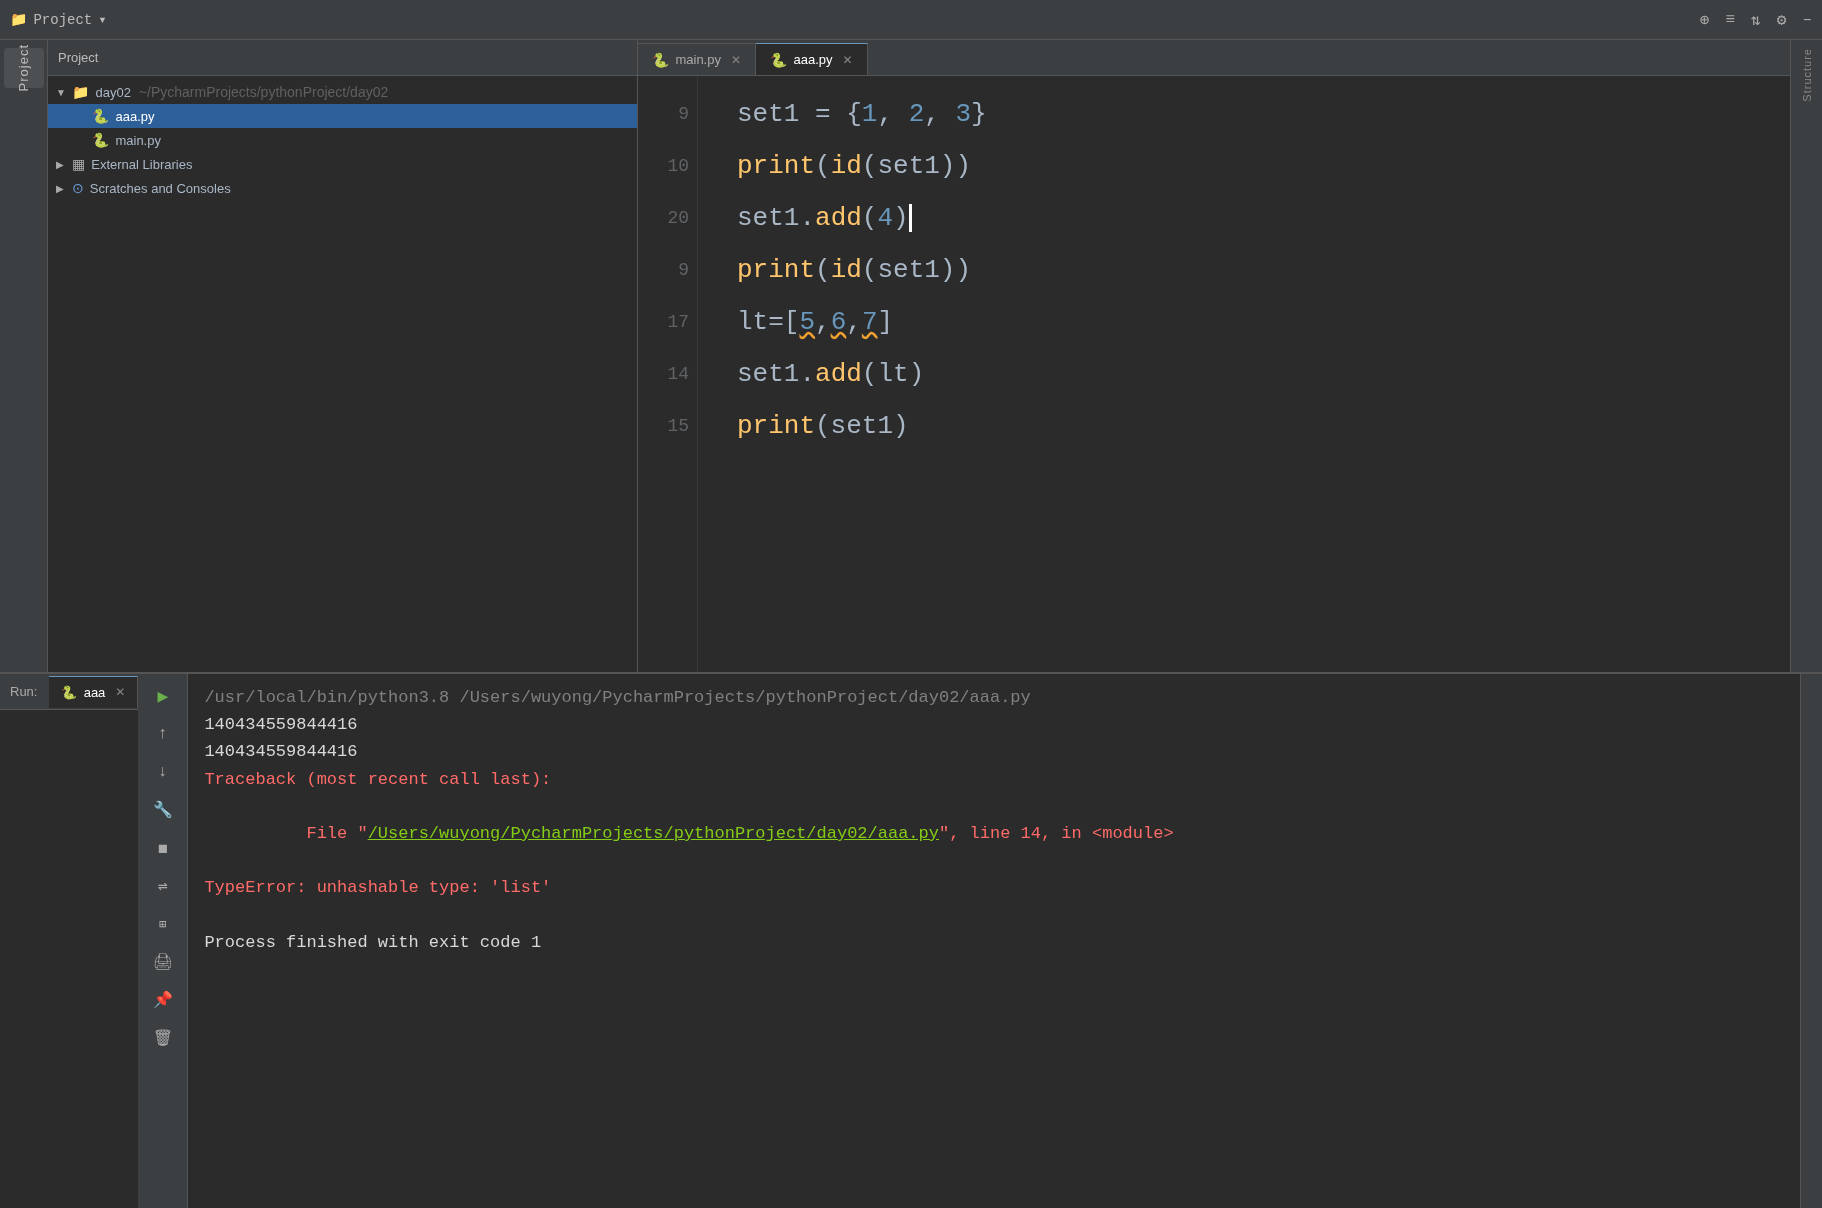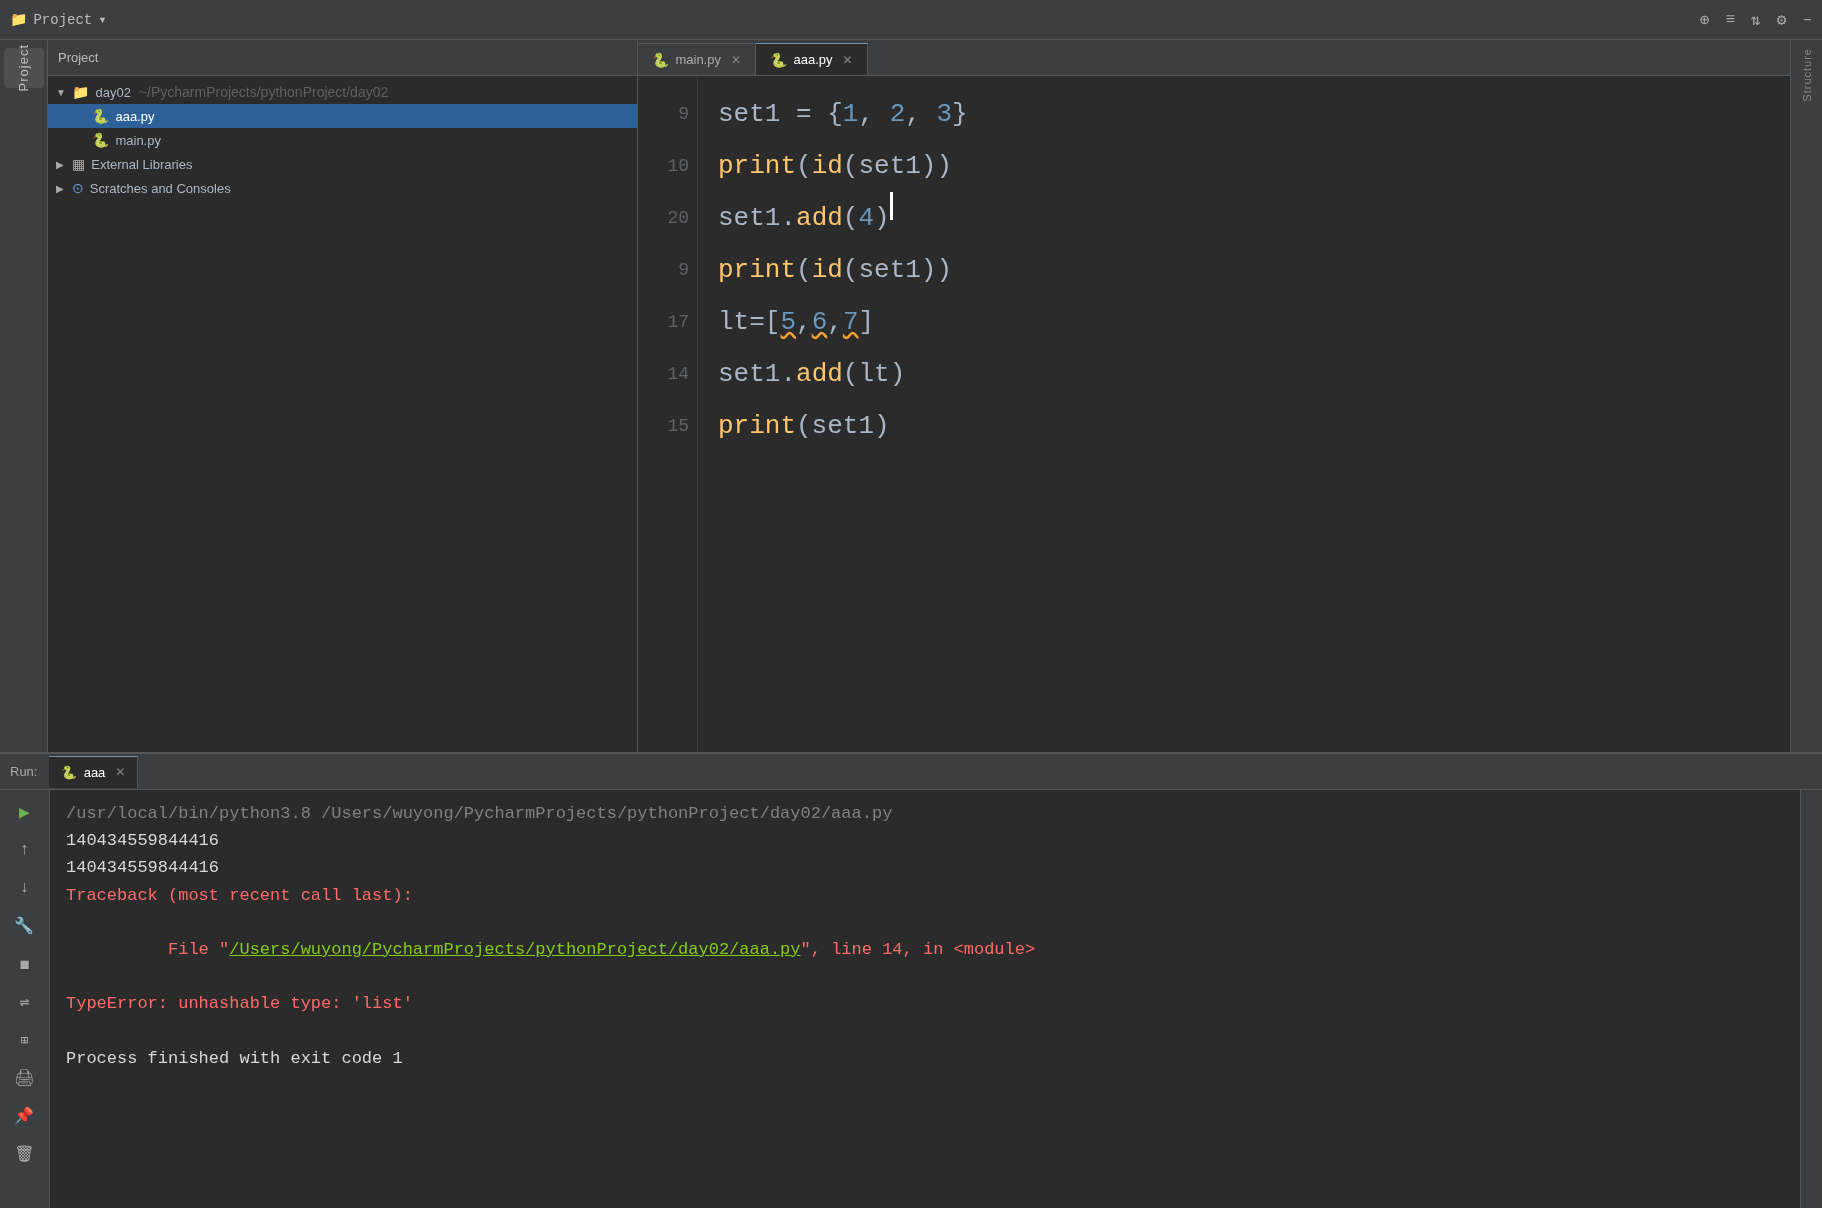--- a/index.html
+++ b/index.html
@@ -196,46 +196,47 @@
     .code-content {
       flex: 1;
       padding: 12px 20px;
       font-size: 26px;
       line-height: 52px;
       overflow: auto;
       color: #a9b7c6;
     }
     .code-line {
       display: flex;
-      align-items: flex-start;
+      align-items: center;
       height: 52px;
       white-space: nowrap;
+      margin-left: 19px;
     }
     .fn { color: #ffc66d; }
     .num { color: #6897bb; }
     .var { color: #a9b7c6; }
     .squiggle { text-decoration: underline wavy #f0a030; }
 
     
     .right-strip {
       width: 32px;
       background: #3c3f41;
       display: flex;
       flex-direction: column;
       align-items: center;
       padding-top: 8px;
       gap: 4px;
       border-left: 1px solid #555;
     }
 
     
     .bottom-section {
-      height: 456px;
-      display: flex;
-      flex-direction: column;
+      height: 536px;
+      display: flex;
+      flex-direction: row;
       background: #2b2b2b;
       border-top: 2px solid #555;
       flex-shrink: 0;
     }
 
     
     .run-tabs {
       display: flex;
       background: #3c3f41;
       height: 36px;

